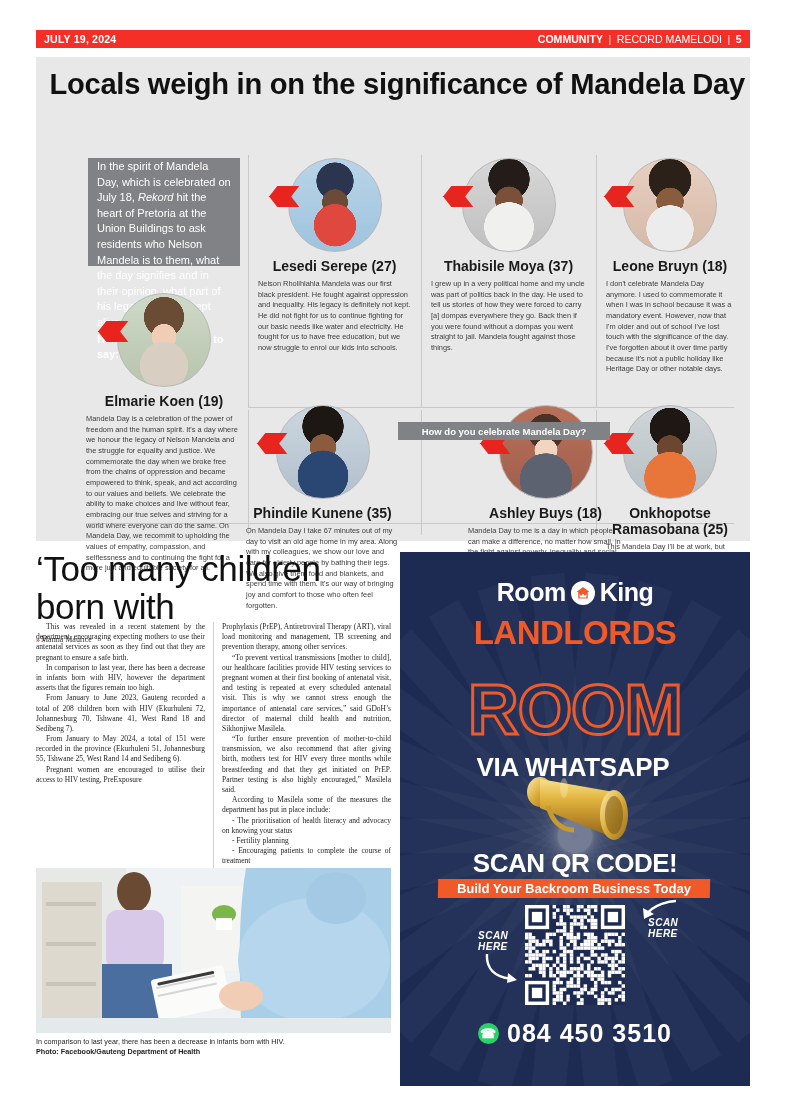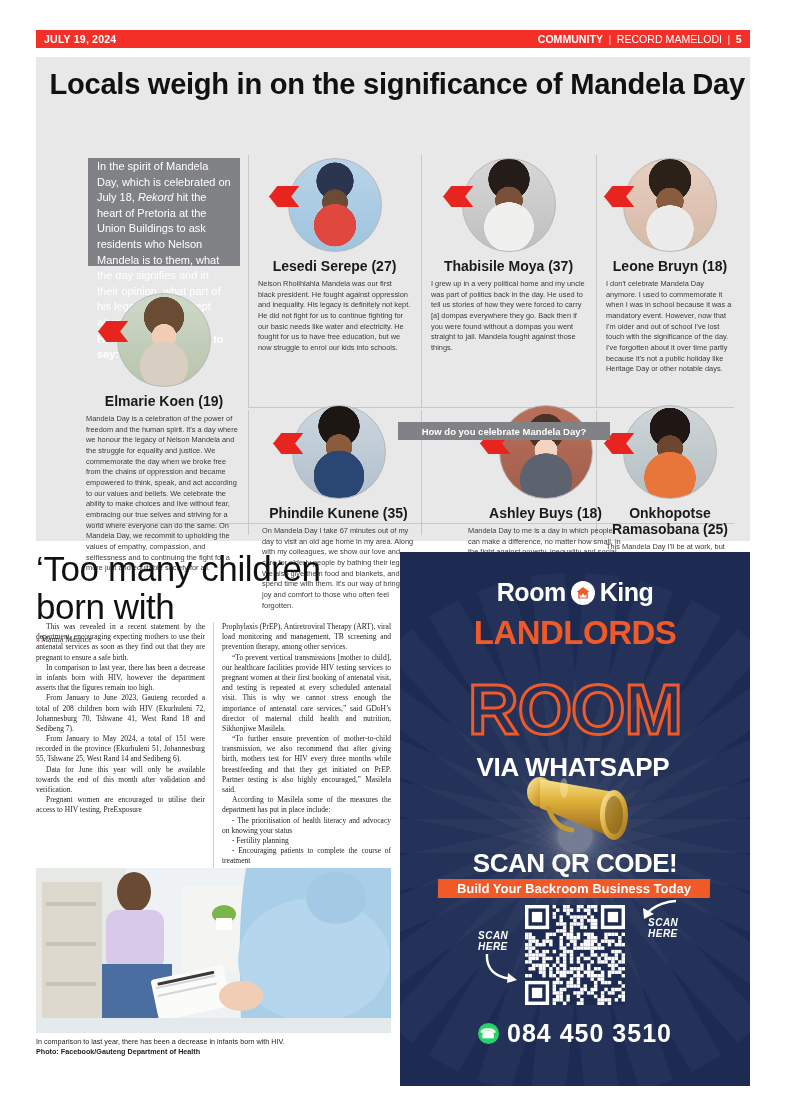--- a/index.html
+++ b/index.html
@@ -299,21 +299,21 @@
           <div class="avatar" style="background:
               radial-gradient(circle at 50% 78%, #d9cec2 0 28%, transparent 28.5%),
               radial-gradient(circle at 50% 46%, #f0cdb4 0 18%, transparent 18.5%),
               radial-gradient(circle at 50% 25%, #6a4b33 0 24%, transparent 24.5%),
               linear-gradient(#cfd9c8,#b8c4ad);"></div>
         </div>
         <div class="person-name">Elmarie Koen (19)</div>
         <div class="person-text">Mandela Day is a celebration of the power of freedom and the human spirit. It's a day where we honour the legacy of Nelson Mandela and the struggle for equality and justice. We commemorate the day when we broke free from the chains of oppression and became empowered to think, speak, and act according to our values and beliefs. We celebrate the ability to make choices and live without fear, embracing our true selves and striving for a world where everyone can do the same. On Mandela Day, we recommit to upholding the values of empathy, compassion, and selflessness and to continuing the fight for a more just and equitable society for all.</div>
       </div>
 
-      <div class="cell" style="left:226px;top:300px;width:153px;">
+      <div class="cell" style="left:210px;top:300px;width:153px;">
         <div class="avatar-wrap">
           <div class="arrow"></div>
           <div class="avatar" style="background:
               radial-gradient(circle at 50% 76%, #2a4673 0 30%, transparent 30.5%),
               radial-gradient(circle at 50% 45%, #8a5b3c 0 19%, transparent 19.5%),
               radial-gradient(circle at 50% 22%, #1d1714 0 24%, transparent 24.5%),
               linear-gradient(#cbd6df,#b2c0cc);"></div>
         </div>
         <div class="person-name">Phindile Kunene (35)</div>
         <div class="person-text">On Mandela Day I take 67 minutes out of my day to visit an old age home in my area. Along with my colleagues, we show our love and care for elderly people by bathing their legs. We also give them food and blankets, and spend time with them. It's our way of bringing joy and comfort to those who often feel forgotten.</div>
@@ -357,21 +357,20 @@
       <span class="chev">»</span>
       <span>Manna Maurice</span>
     </div>
 
     <div class="cols">
       <div class="col">
         <p>This was revealed in a recent statement by the department, encouraging expecting mothers to use their antenatal services as soon as they find out that they are pregnant to ensure a safe birth.</p>
         <p>In comparison to last year, there has been a decrease in infants born with HIV, however the department asserts that the figures remain too high.</p>
         <p>From January to June 2023, Gauteng recorded a total of 208 children born with HIV (Ekurhuleni 72, Johannesburg 70, Tshwane 41, West Rand 18 and Sedibeng 7).</p>
         <p>From January to May 2024, a total of 151 were recorded in the province (Ekurhuleni 51, Johannesburg 55, Tshwane 25, West Rand 14 and Sedibeng 6).</p>
-        <p>Data for June this year will only be available towards the end of this month after validation and verification.</p>
         <p>Pregnant women are encouraged to utilise their access to HIV testing, PreExposure</p>
       </div>
       <div class="col-sep"></div>
       <div class="col">
         <p class="first">Prophylaxis (PrEP), Antiretroviral Therapy (ART), viral load monitoring and management, TB screening and prevention therapy, among other services.</p>
         <p>“To prevent vertical transmissions [mother to child], our healthcare facilities provide HIV testing services to pregnant women at their first booking of antenatal visit, and testing is repeated at every scheduled antenatal visit. This is why we cannot stress enough the importance of antenatal care services,” said GDoH’s director of maternal child health and nutrition, Sikhonjiwe Masilela.</p>
         <p>“To further ensure prevention of mother-to-child transmission, we also recommend that after giving birth, mothers test for HIV every three months while breastfeeding and that they get initiated on PrEP. Partner testing is also highly encouraged,” Masilela said.</p>
         <p>According to Masilela some of the measures the department has put in place include:</p>
         <p>- The prioritisation of health literacy and advocacy on knowing your status</p>
         <p>- Fertility planning</p>

